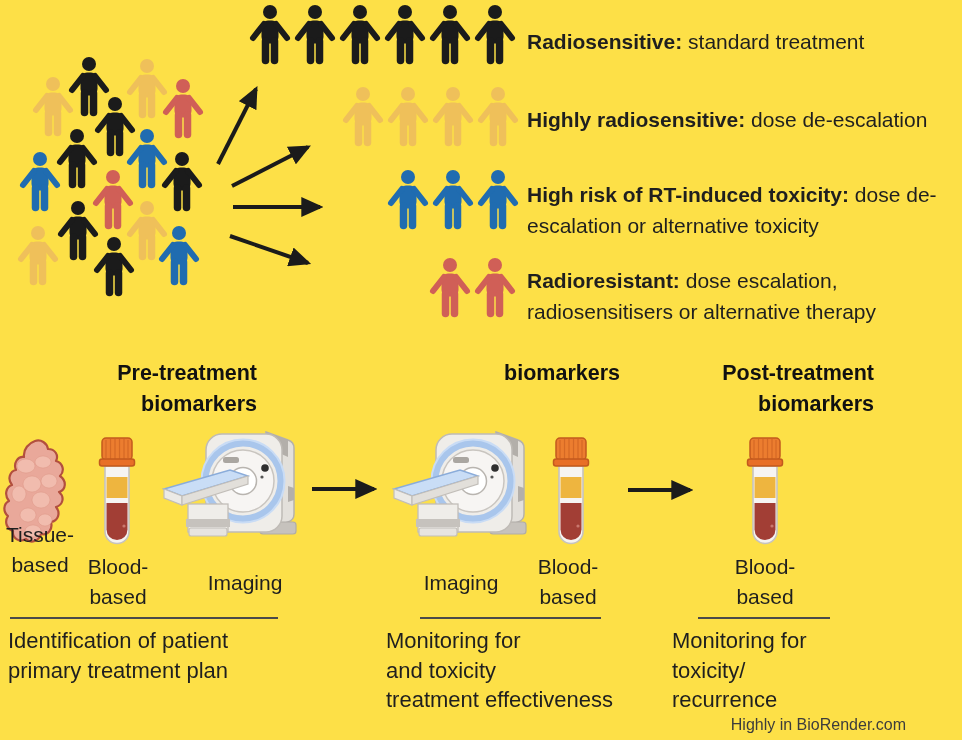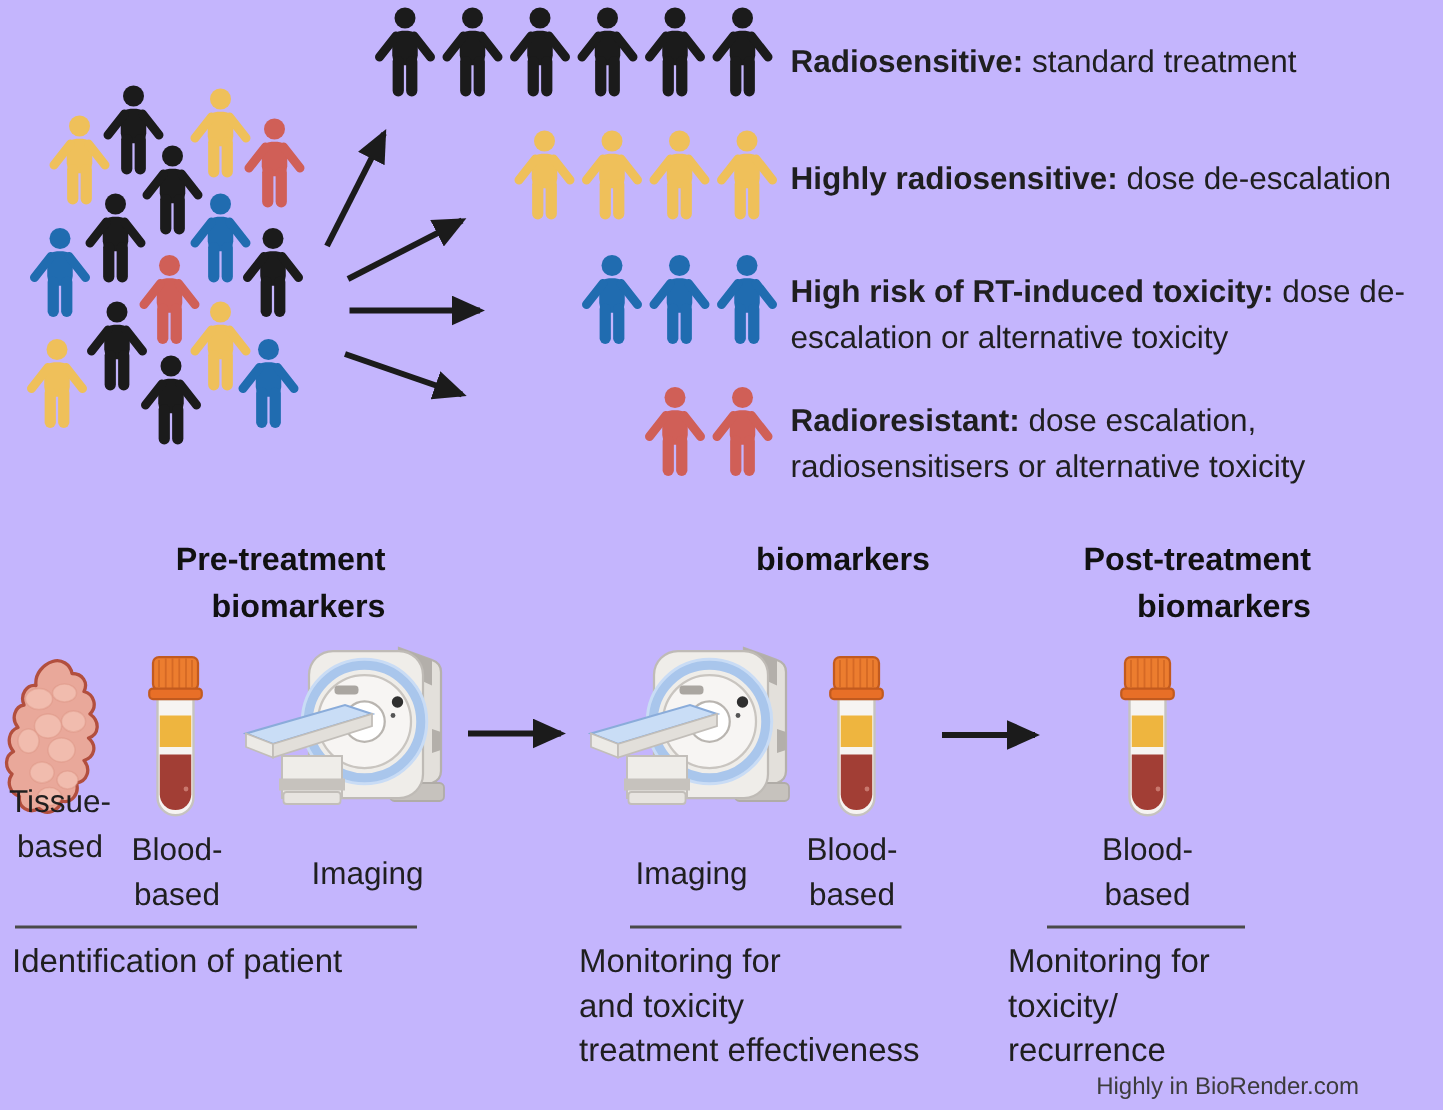--- a/index.html
+++ b/index.html
@@ -1,16 +1,16 @@
 <!DOCTYPE html>
 <html><head>
 <meta charset="utf-8">
 <style>
   html,body{margin:0;padding:0;background:#ffffff;}
-  .canvas{position:relative;width:962px;height:740px;background:#c4b5fd;overflow:hidden;
+  .canvas{position:relative;width:962px;height:740px;background:#fde047;overflow:hidden;
           font-family:"Liberation Sans",sans-serif;color:#1f1f1f;}
   .abs{position:absolute;}
   svg.person{position:absolute;width:44px;height:64px;}
   .prow{position:absolute;display:flex;gap:1px;}
   .prow svg.person{position:static;}
   .gtext{position:absolute;left:527px;font-size:21px;line-height:31px;color:#1f1f1f;white-space:nowrap;}
   .gtext .b{font-weight:700;}
   .coltitle{position:absolute;top:358px;width:220px;text-align:right;font-weight:700;
             font-size:21.5px;line-height:31px;color:#111;}
   .iconlabel{position:absolute;text-align:center;font-size:21px;line-height:30px;color:#1f1f1f;}
@@ -210,21 +210,21 @@
   </div>
   <div class="gtext" style="top:104px">
     <div><span class="b">Highly radiosensitive:</span><span> dose de-escalation</span></div>
   </div>
   <div class="gtext" style="top:179px">
     <div><span class="b">High risk of RT-induced toxicity:</span><span> dose de-</span></div>
     <div>escalation or alternative toxicity</div>
   </div>
   <div class="gtext" style="top:265px">
     <div><span class="b">Radioresistant:</span><span> dose escalation,</span></div>
-    <div>radiosensitisers or alternative toxicity</div>
+    <div>radiosensitisers or alternative therapy</div>
   </div>
 
   <div class="coltitle" style="left:37px">
     <div>Pre-treatment</div>
       <div>biomarkers</div>
   </div>
   <div class="coltitle" style="left:400px">
       <div>biomarkers</div>
   </div>
   <div class="coltitle" style="left:654px">
@@ -273,20 +273,21 @@
     <div>Blood-</div>
       <div>based</div>
   </div>
 
   <div class="rule" style="left:10px;width:268px"></div>
   <div class="rule" style="left:420px;width:181px"></div>
   <div class="rule" style="left:698px;width:132px"></div>
 
   <div class="coldesc" style="left:8px;width:272px">
     <div>Identification of patient</div>
+    <div>primary treatment plan</div>
   </div>
   <div class="coldesc" style="left:386px;width:252px">
     <div>Monitoring for</div>
     <div>and toxicity</div>
     <div>treatment effectiveness</div>
   </div>
   <div class="coldesc" style="left:672px;width:185px">
     <div>Monitoring for</div>
     <div>toxicity/</div>
     <div>recurrence</div>

